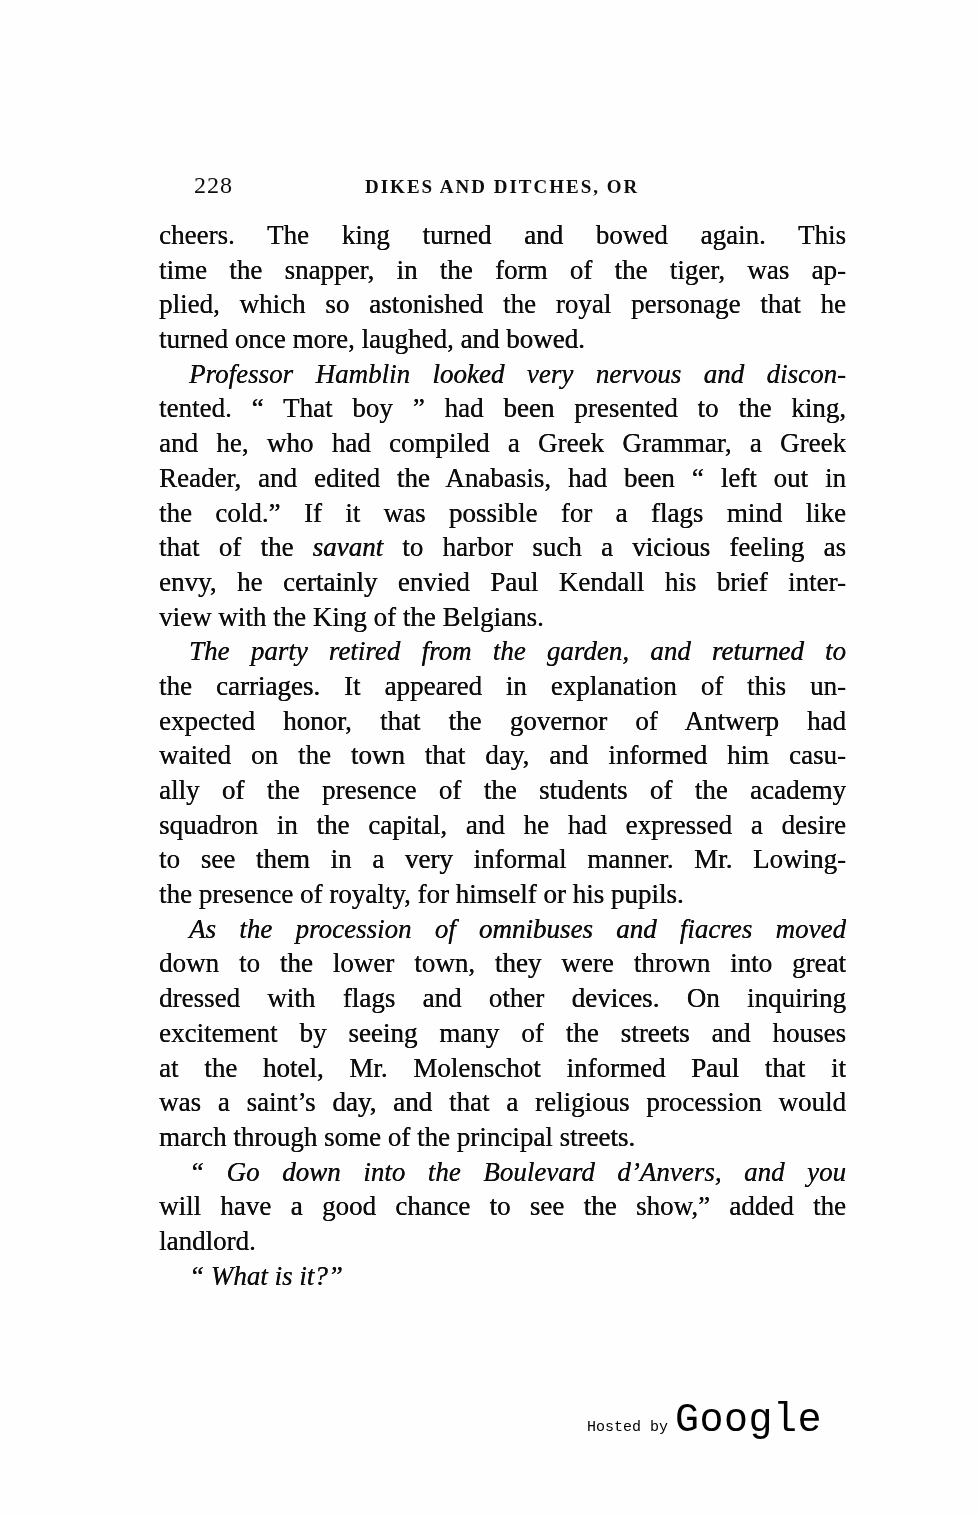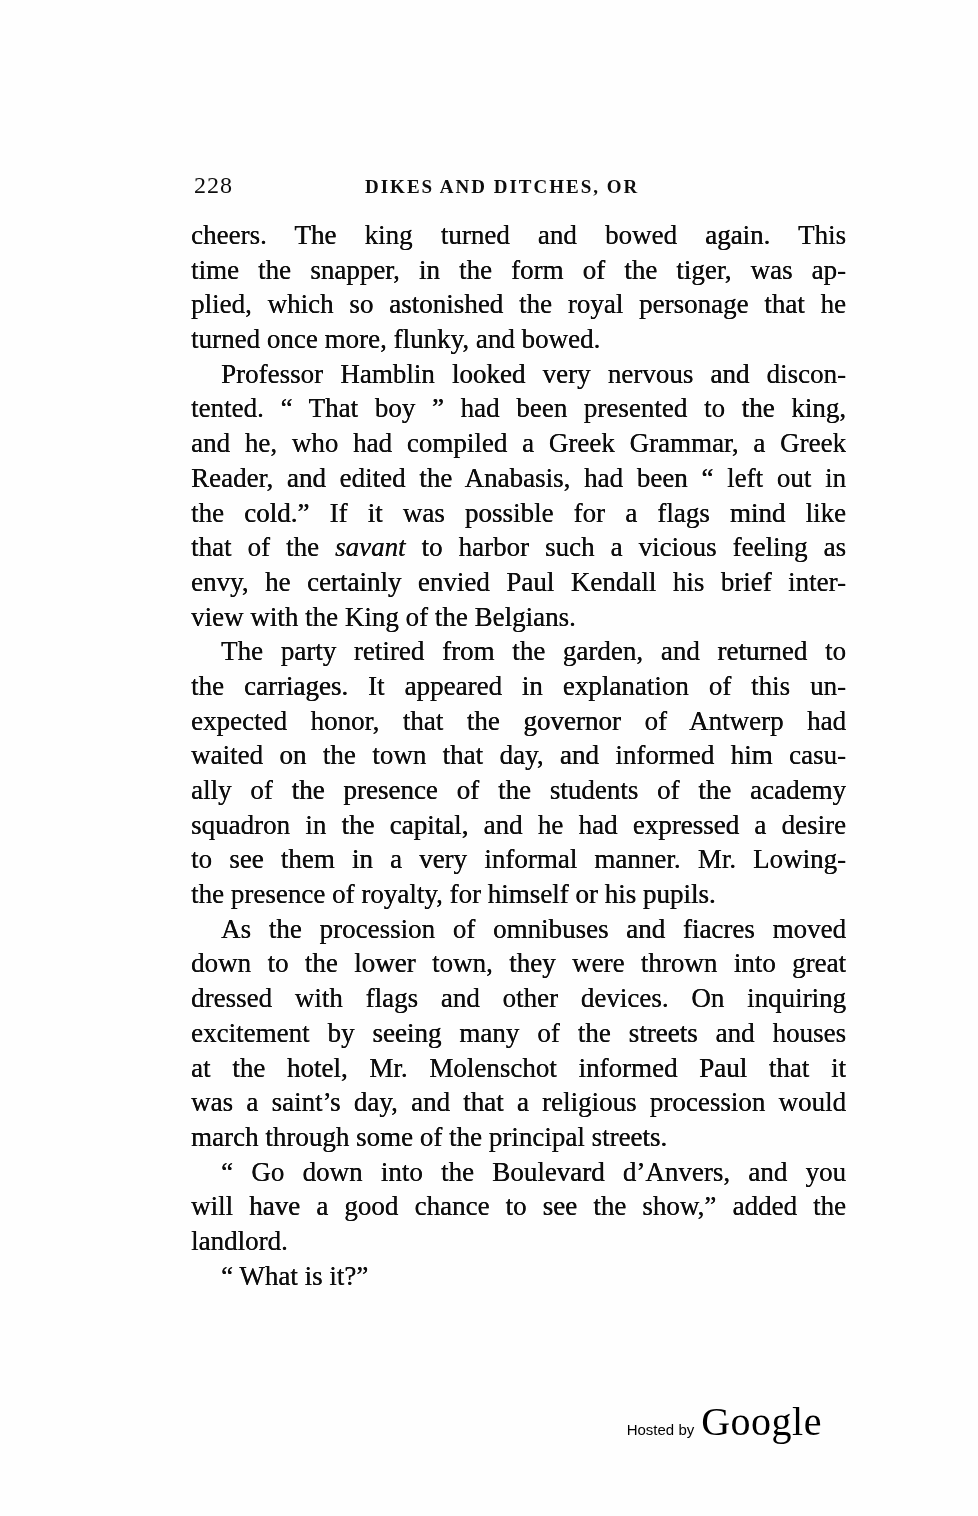--- a/index.html
+++ b/index.html
@@ -25,49 +25,48 @@
   .text-block {
     position: absolute; left: 159px; top: 218px; width: 687px;
     font-size: 27px; line-height: 34.7px;
     text-shadow: 0.3px 0 0 currentColor;
   }
   .line {
     text-align: justify;
     text-align-last: justify;
     height: 34.7px;
     overflow: hidden;
-    margin-left: 32px;
   }
   .line.last { text-align-last: left; }
-  .line.indent { text-indent: 30px; }
+  .line.indent { text-indent: 30px; font-style: italic; }
   .italic { font-style: italic; }
   .google-watermark {
     position: absolute; top: 1398px; right: 156px;
     display: flex; align-items: baseline; gap: 7px;
     color: #000;
   }
-  .hosted-by { font-family: Liberation Sans, sans-serif; font-size: 15px; }
-  .google-logo { font-family: Liberation Serif, serif; font-size: 40px; letter-spacing: 0.5px; }
+  .hosted-by { font-family: Liberation Mono, monospace; font-size: 15px; }
+  .google-logo { font-family: Liberation Mono, monospace; font-size: 40px; letter-spacing: 0.5px; }
 </style>
 </head>
 <body>
 
 <div class="book-page">
 
   <div class="page-header">
     <span class="page-number">228</span>
     <span class="running-title">DIKES AND DITCHES, OR</span>
   </div>
 
   <div class="text-block">
       <div class="paragraph">
         <div class="line"><span>cheers. The king turned and bowed again. This</span></div>
         <div class="line"><span>time the snapper, in the form of the tiger, was ap-</span></div>
         <div class="line"><span>plied, which so astonished the royal personage that he</span></div>
-        <div class="line last"><span>turned once more, flunky, and bowed.</span></div>
+        <div class="line last"><span>turned once more, laughed, and bowed.</span></div>
       </div>
       <div class="paragraph">
         <div class="line indent"><span>Professor Hamblin looked very nervous and discon-</span></div>
         <div class="line"><span>tented. “ That boy ” had been presented to the king,</span></div>
         <div class="line"><span>and he, who had compiled a Greek Grammar, a Greek</span></div>
         <div class="line"><span>Reader, and edited the Anabasis, had been “ left out in</span></div>
         <div class="line"><span>the cold.” If it was possible for a flags mind like</span></div>
         <div class="line"><span>that of the </span><span class="italic">savant</span><span> to harbor such a vicious feeling as</span></div>
         <div class="line"><span>envy, he certainly envied Paul Kendall his brief inter-</span></div>
         <div class="line last"><span>view with the King of the Belgians.</span></div>

